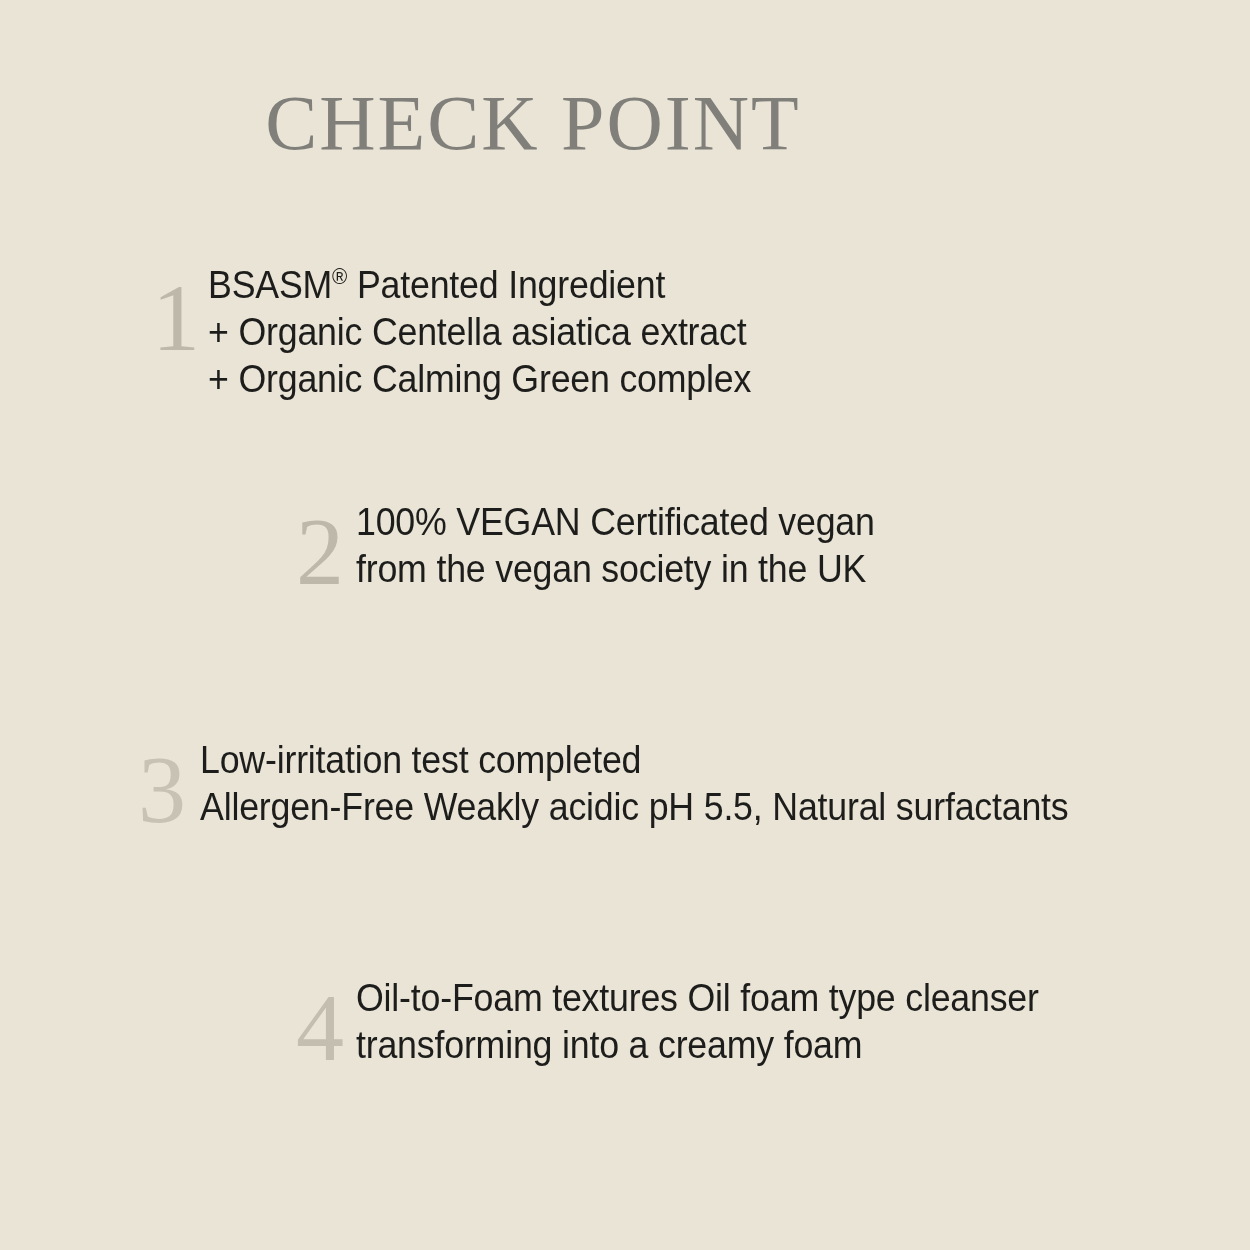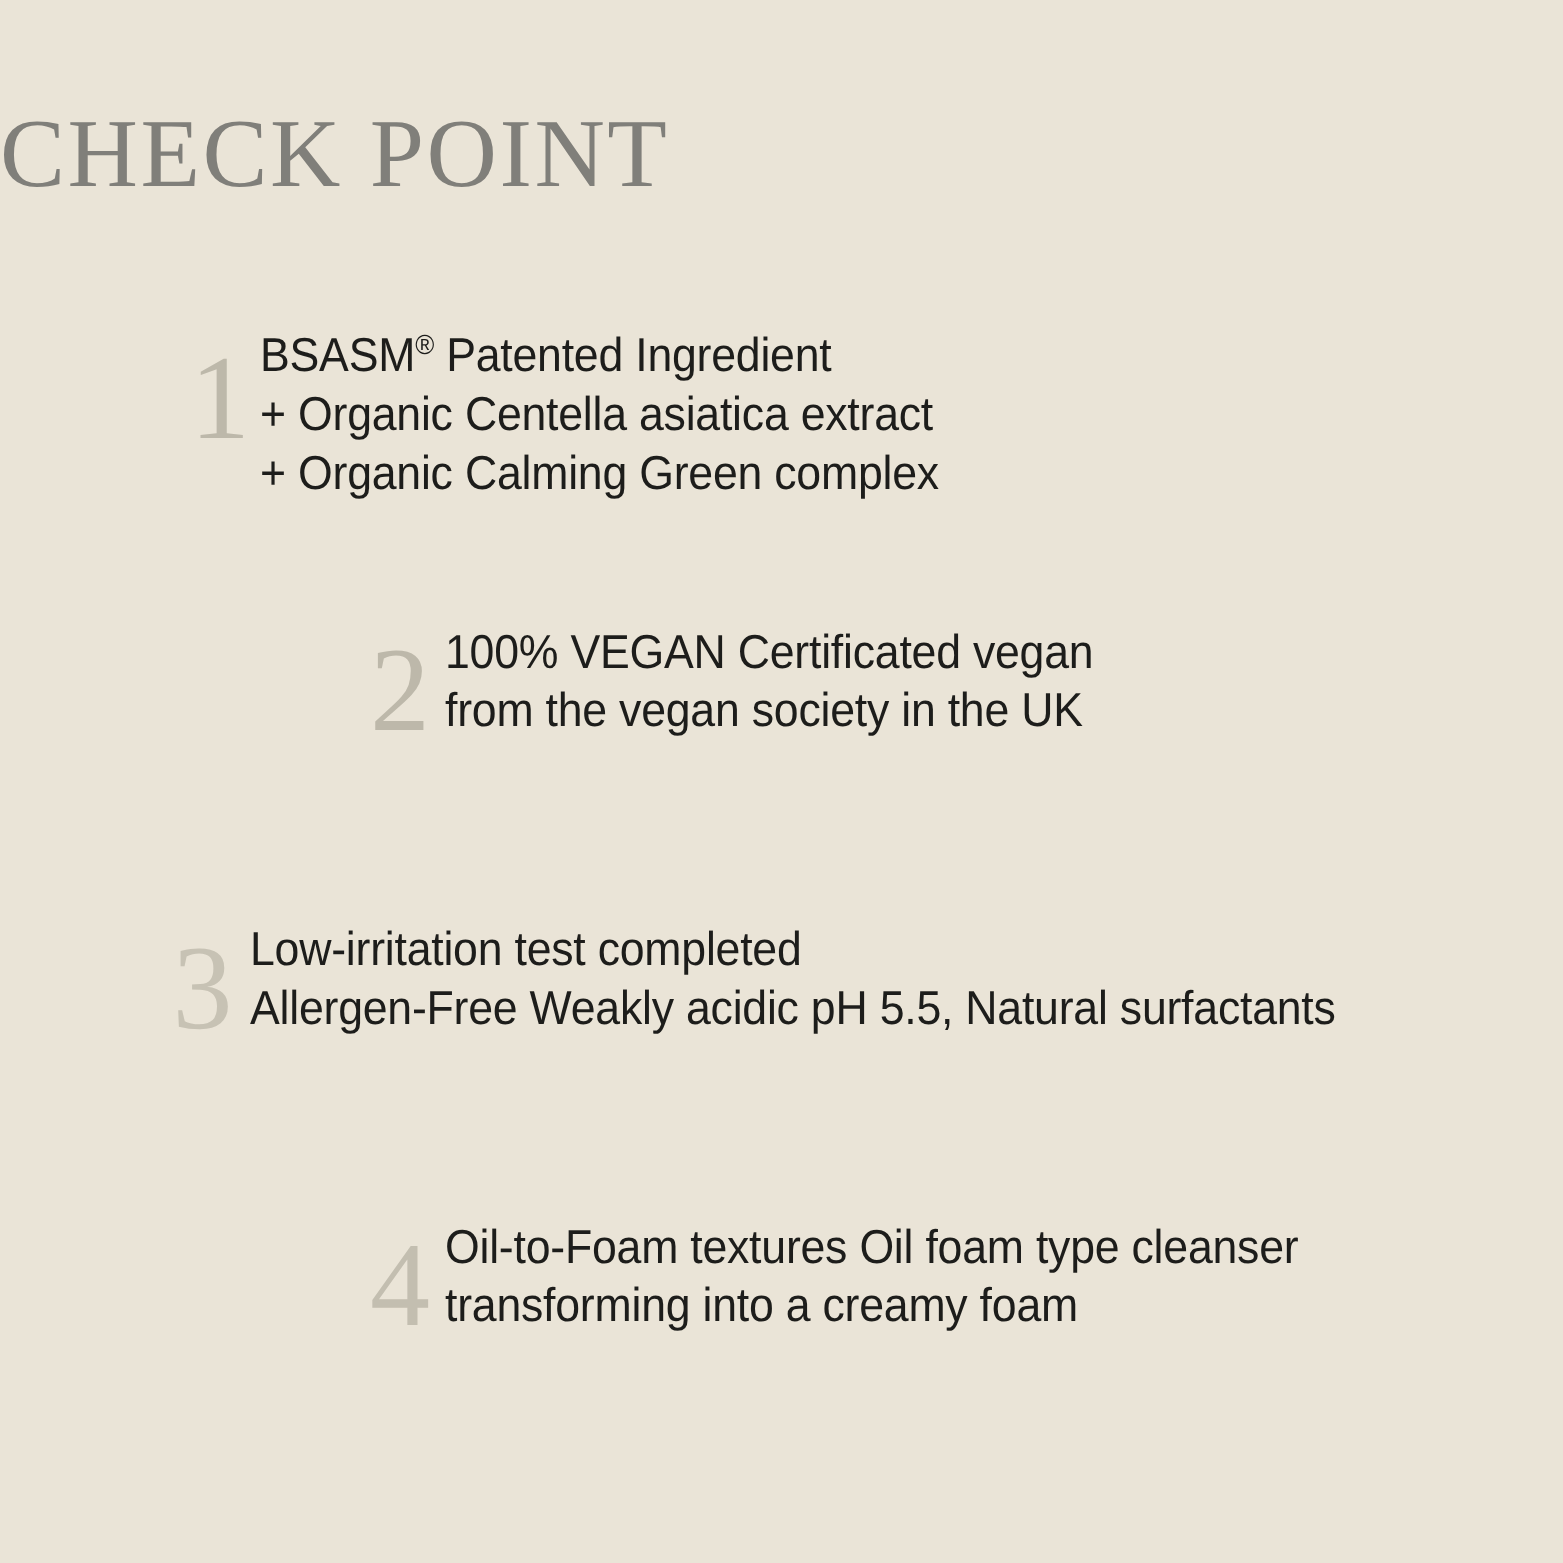--- a/index.html
+++ b/index.html
@@ -21,21 +21,21 @@
     background: #eae4d7;
     box-sizing: border-box;
   }
 
   
   .page-title {
     position: absolute;
     left: 0;
     top: 84px;
     width: 1066px;
-    text-align: left;
+    text-align: center;
     font-family: "Liberation Serif", "DejaVu Serif", serif;
     font-size: 78px;
     font-weight: 400;
     letter-spacing: 2px;
     color: #807f7a;
     line-height: 1;
     white-space: nowrap;
   }
 
   

